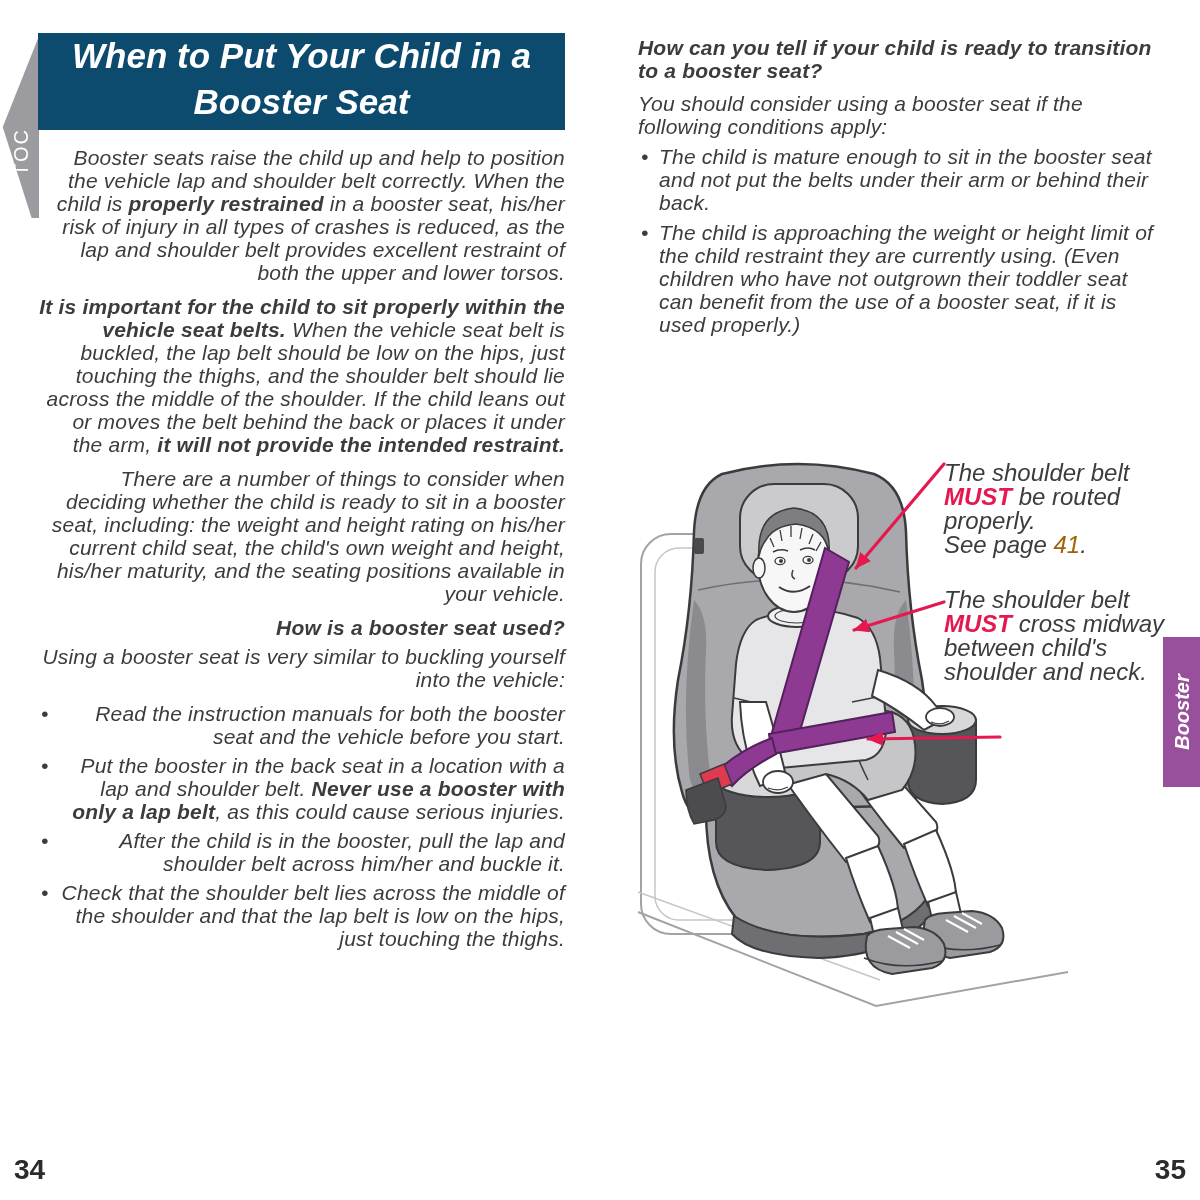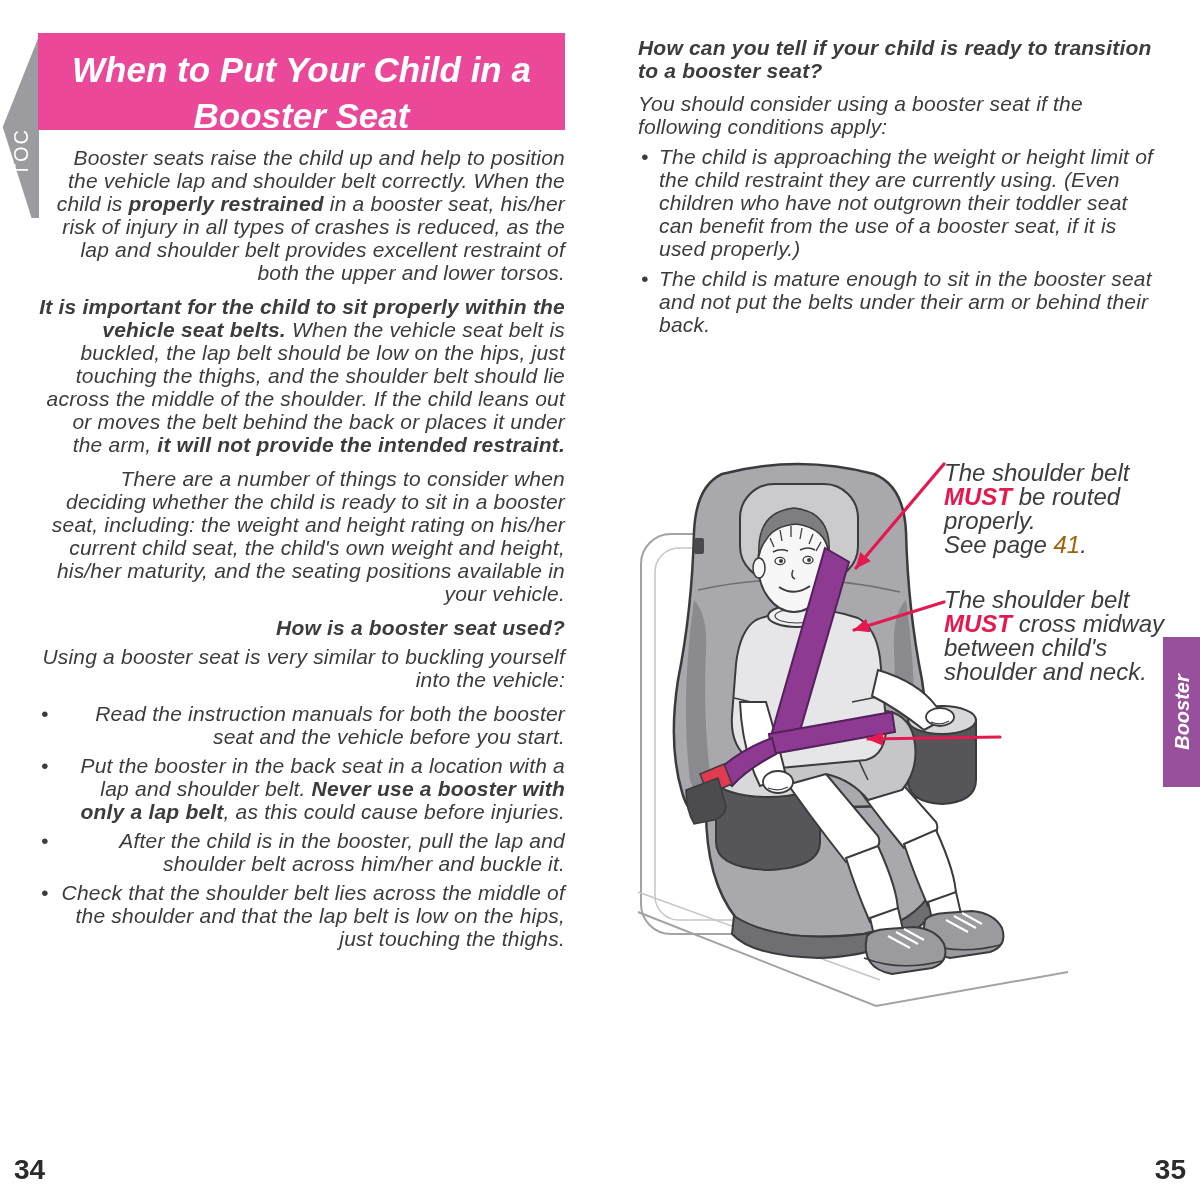--- a/index.html
+++ b/index.html
@@ -1,23 +1,23 @@
 <!DOCTYPE html>
 <html><head>
 <meta charset="utf-8">
 <style>
   html,body{margin:0;padding:0;background:#ffffff;}
   #page{position:relative;width:1200px;height:1200px;background:#ffffff;overflow:hidden;
         font-family:"Liberation Sans",sans-serif;}
   .itxt{font-style:italic;color:#3c3c3e;font-size:21px;line-height:23px;letter-spacing:.2px;}
   .b{font-weight:bold;}
   
-  #title-banner{position:absolute;left:38px;top:33px;width:527px;height:97px;background:#ec4899;
+  #title-banner{position:absolute;left:38px;top:33px;width:527px;height:97px;background:#0c4a6e;
     color:#ffffff;font-weight:bold;font-style:italic;text-align:center;font-size:35px;line-height:46px;
-    padding-top:14px;box-sizing:border-box;}
+    padding-top:0;box-sizing:border-box;}
   
   #toc-tab{position:absolute;left:2px;top:36px;width:37px;height:182px;background:#9c9ca0;
     clip-path:polygon(100% 0,2% 50%,80% 100%,100% 100%);}
   #toc-tab span{position:absolute;left:50%;top:64%;transform:translate(-50%,-50%) rotate(-90deg);
     color:#ffffff;font-size:20px;letter-spacing:2px;white-space:nowrap;}
   
   #booster-tab{position:absolute;left:1163px;top:637px;width:37px;height:150px;background:#98509d;}
   #booster-tab span{position:absolute;left:50%;top:50%;transform:translate(-50%,-50%) rotate(-90deg);
     color:#ffffff;font-size:20px;font-weight:bold;font-style:italic;white-space:nowrap;}
   
@@ -55,30 +55,30 @@
     <div>Booster Seat</div>
   </div>
 
   <div id="col-left" class="itxt">
     <p><span>Booster seats raise the child up and help to position the vehicle lap and shoulder belt correctly. When the child is </span><span class="b">properly restrained</span><span> in a booster seat, his/her risk of injury in all types of crashes is reduced, as the lap and shoulder belt provides excellent restraint of both the upper and lower torsos.</span></p>
     <p><span class="b">It is important for the child to sit properly within the vehicle seat belts.</span><span> When the vehicle seat belt is buckled, the lap belt should be low on the hips, just touching the thighs, and the shoulder belt should lie across the middle of the shoulder. If the child leans out or moves the belt behind the back or places it under the arm, </span><span class="b">it will not provide the intended restraint.</span></p>
     <p>There are a number of things to consider when deciding whether the child is ready to sit in a booster seat, including: the weight and height rating on his/her current child seat, the child's own weight and height, his/her maturity, and the seating positions available in your vehicle.</p>
     <div class="subhead">How is a booster seat used?</div>
     <p>Using a booster seat is very similar to buckling yourself into the vehicle:</p>
     <div class="bullet"><span>Read the instruction manuals for both the booster seat and the vehicle before you start.</span><span class="b"></span><span></span></div>
-    <div class="bullet"><span>Put the booster in the back seat in a location with a lap and shoulder belt. </span><span class="b">Never use a booster with only a lap belt</span><span>, as this could cause before injuries.</span></div>
+    <div class="bullet"><span>Put the booster in the back seat in a location with a lap and shoulder belt. </span><span class="b">Never use a booster with only a lap belt</span><span>, as this could cause serious injuries.</span></div>
     <div class="bullet"><span>After the child is in the booster, pull the lap and shoulder belt across him/her and buckle it.</span><span class="b"></span><span></span></div>
     <div class="bullet"><span>Check that the shoulder belt lies across the middle of the shoulder and that the lap belt is low on the hips, just touching the thighs.</span><span class="b"></span><span></span></div>
   </div>
 
   <div id="col-right" class="itxt">
     <div class="subhead" style="margin:0 0 10px 0;">How can you tell if your child is ready to transition to a booster seat?</div>
     <p style="margin-bottom:7px;">You should consider using a booster seat if the following conditions apply:</p>
+    <div class="bullet" style="margin-bottom:7px;">The child is mature enough to sit in the booster seat and not put the belts under their arm or behind their back.</div>
     <div class="bullet" style="margin-bottom:7px;">The child is approaching the weight or height limit of the child restraint they are currently using. (Even children who have not outgrown their toddler seat can benefit from the use of a booster seat, if it is used properly.)</div>
-    <div class="bullet" style="margin-bottom:7px;">The child is mature enough to sit in the booster seat and not put the belts under their arm or behind their back.</div>
   </div>
 
   <svg id="figure" viewBox="0 0 445 565" xmlns="http://www.w3.org/2000/svg">
     <defs>
       <marker id="ah" markerUnits="userSpaceOnUse" markerWidth="18" markerHeight="16" refX="15" refY="7" orient="auto">
         <path d="M0,0 L16,7 L0,14 Z" fill="#e5194f"></path>
       </marker>
     </defs>
 
     <g stroke="#a3a3a7" fill="#ffffff" stroke-width="2">

